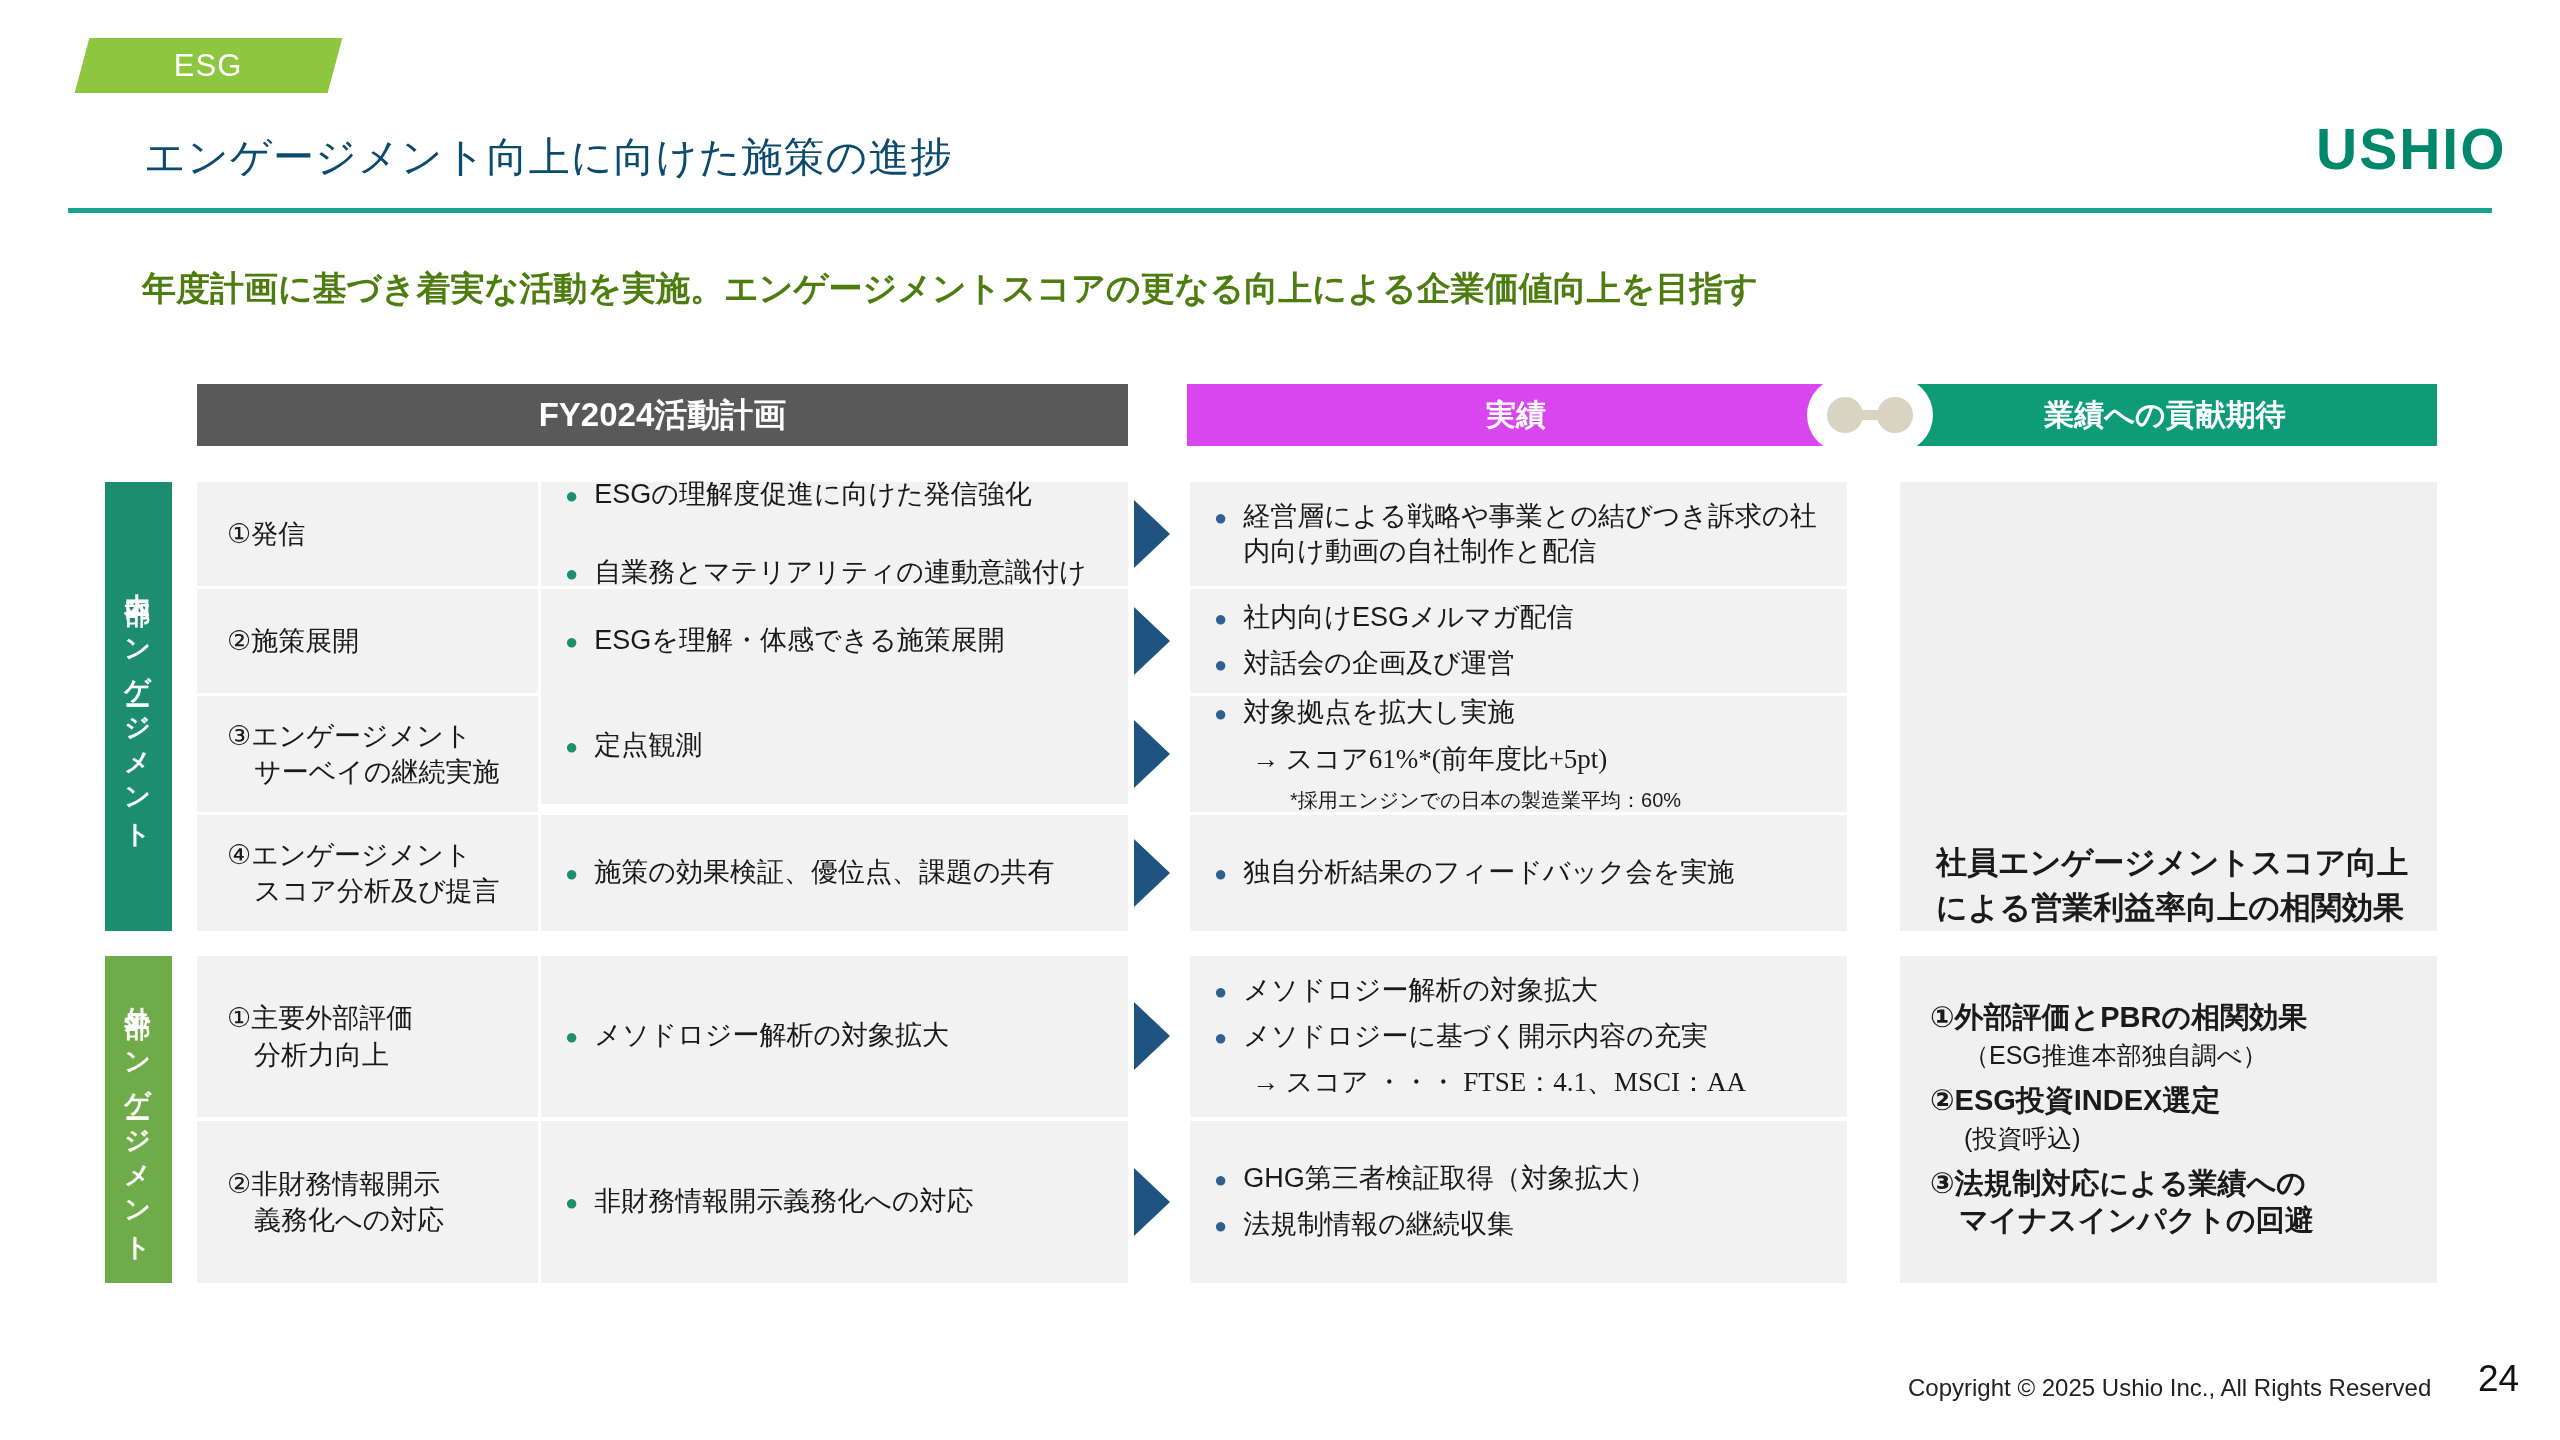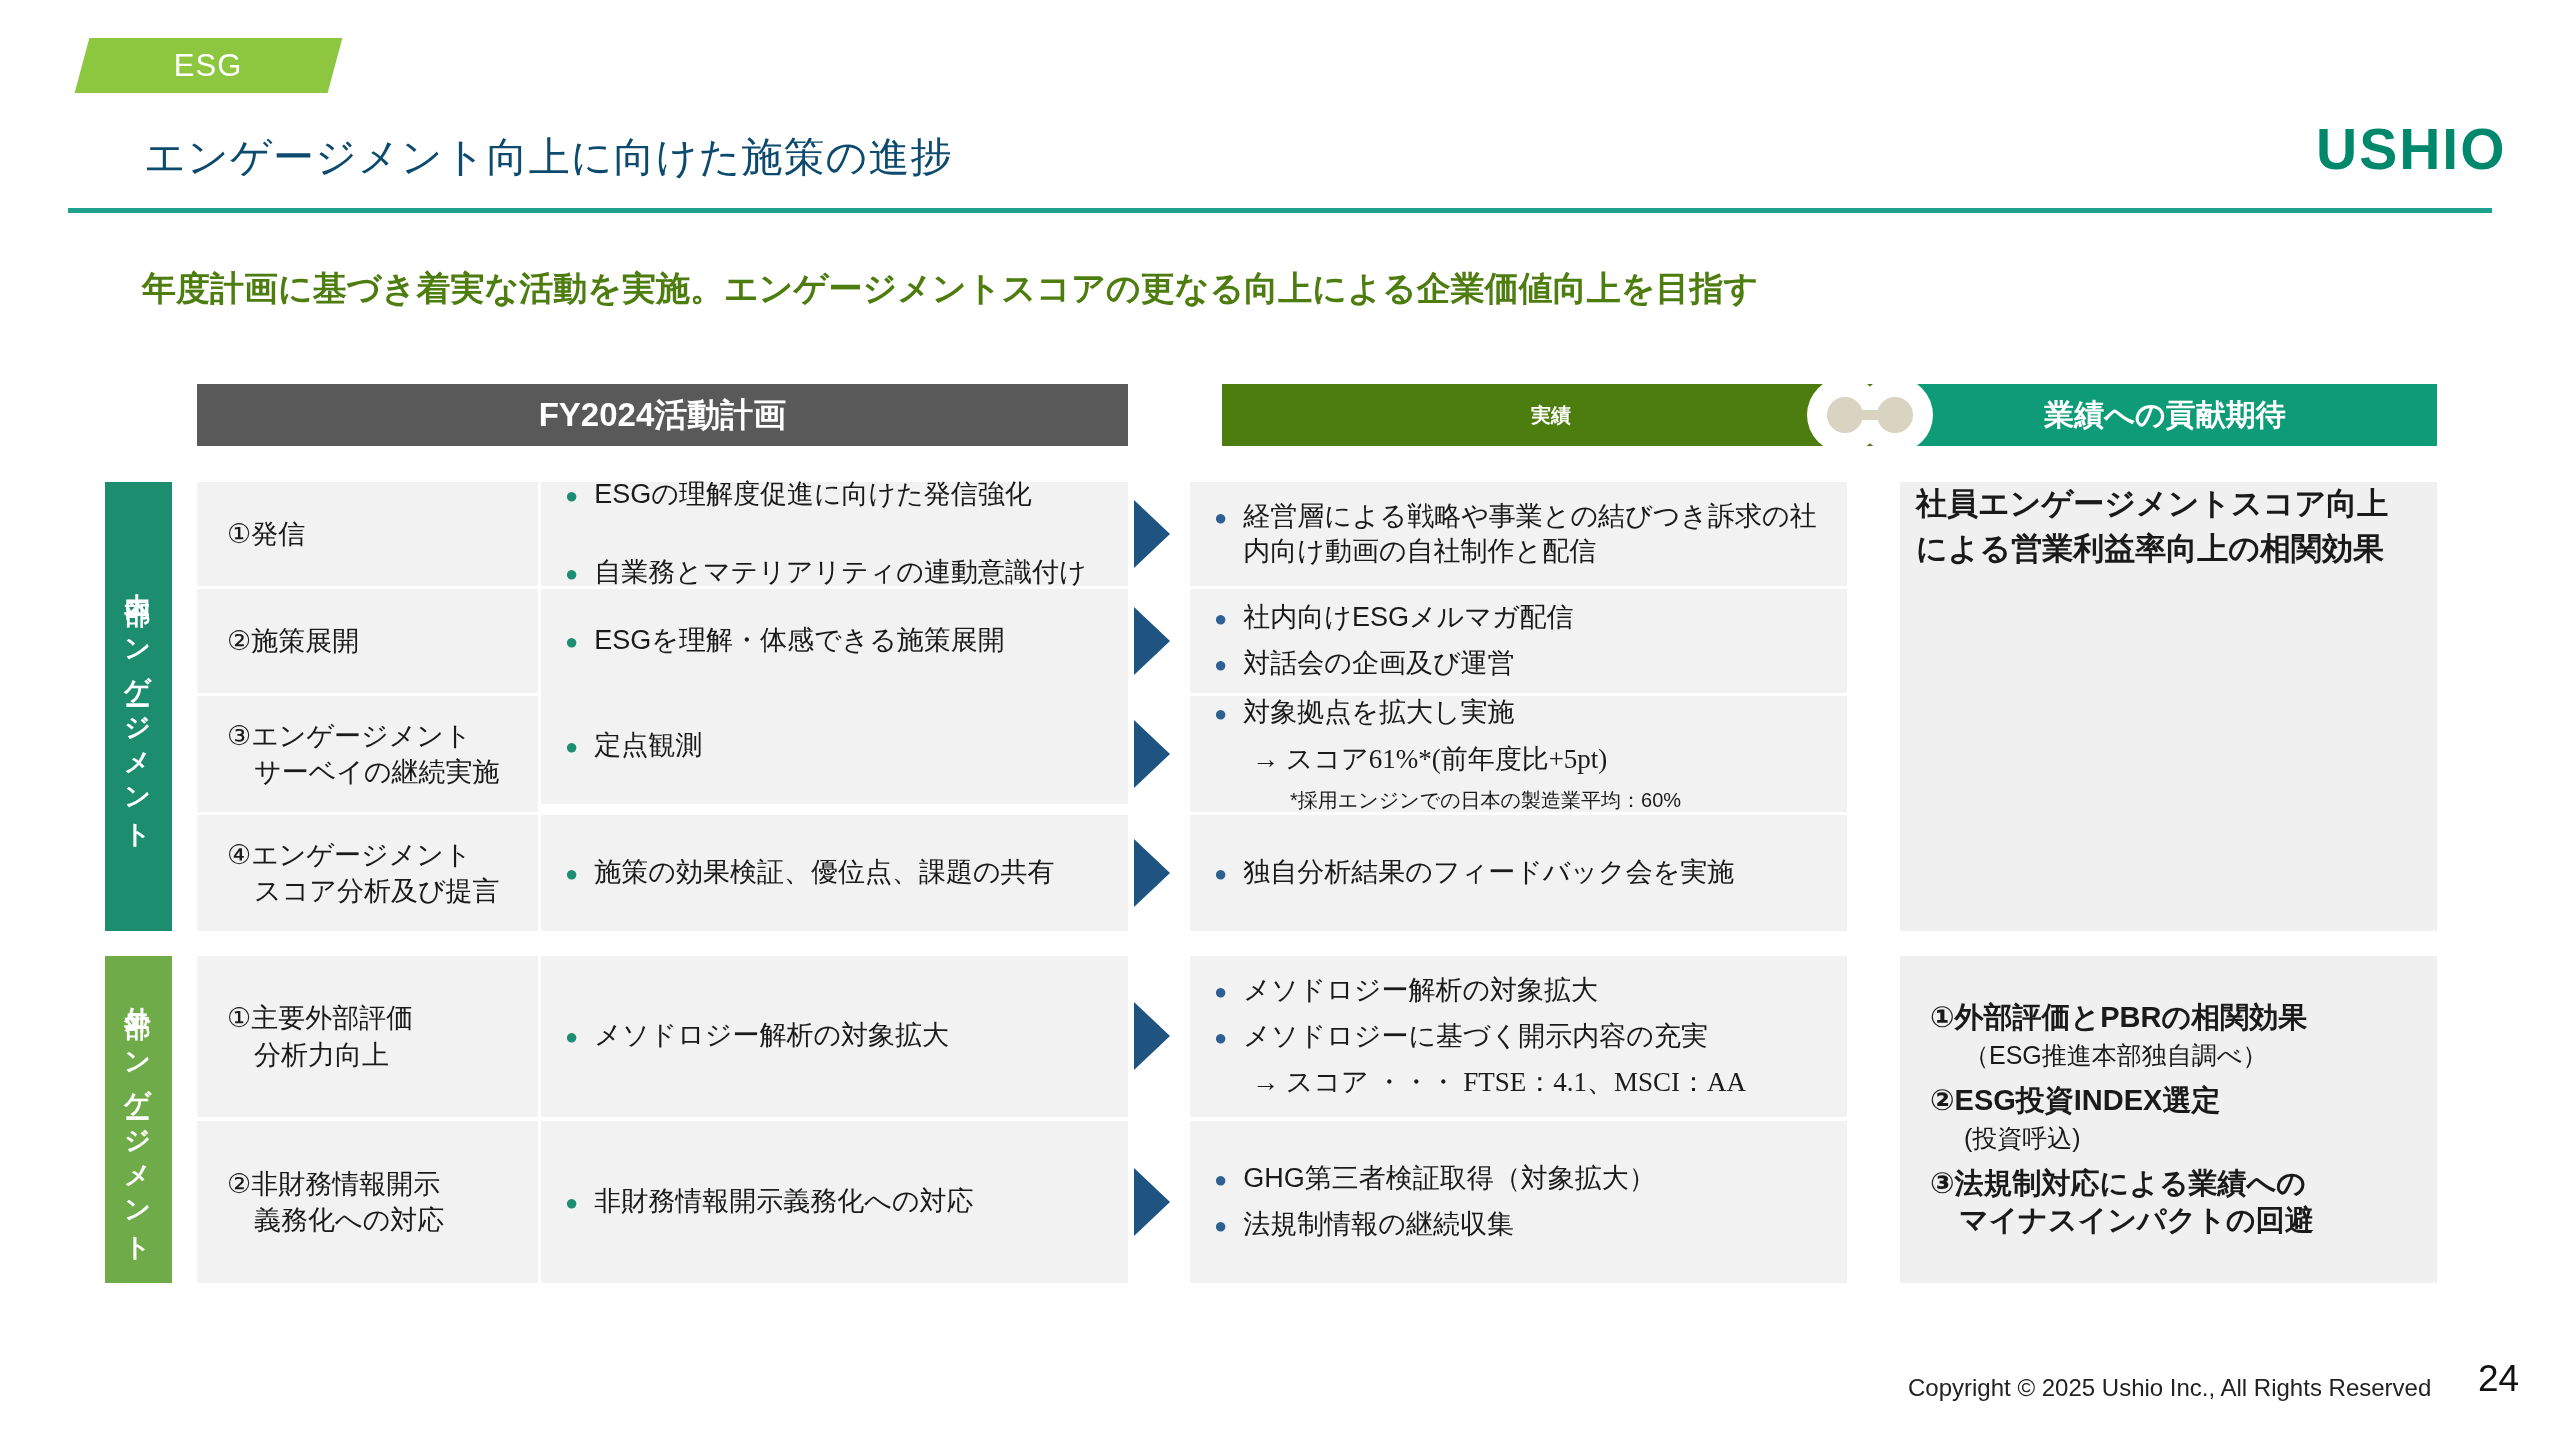--- a/index.html
+++ b/index.html
@@ -14,21 +14,21 @@
   .badge span { transform:skewX(15deg); color:#fff; font-size:31px; letter-spacing:1px; }
   .title { left:144px; top:130px; font-size:41px; color:#0c4a6e; letter-spacing:1px; }
   .logo { left:2316px; top:116px; font-size:57px; font-weight:800; color:#00886C; letter-spacing:2px; }
   .divider { left:68px; top:208px; width:2424px; height:5px; background:#20A08E; }
   .subtitle { left:142px; top:266px; font-size:34px; font-weight:700; color:#4d7c0f; }
 
   
   .colhead { top:384px; height:62px; display:flex; align-items:center; justify-content:center;
     color:#fff; font-weight:700; }
   .head-plan { left:197px; width:931px; background:#595959; font-size:33px; }
-  .head-results { left:1222px; width:658px; background:#4d7c0f; font-size:20px; }
+  .head-results { left:1187px; width:658px; background:#d946ef; font-size:30px; }
   .head-contrib { left:1893px; width:544px; background:#0E9C78; font-size:30px; }
   .link-circle { width:76px; height:76px; border-radius:50%; background:#fff; top:377px; }
   .lc1 { left:1807px; } .lc2 { left:1857px; }
   .dumb-bar { left:1844px; top:410px; width:52px; height:10px; background:#D9D3C2; }
   .dumb-circle { width:36px; height:36px; border-radius:50%; background:#D9D3C2; top:397px; }
   .dc1 { left:1827px; } .dc2 { left:1877px; }
 
   
   .sidebar { left:105px; width:67px; display:flex; align-items:center; justify-content:center;
     color:#fff; font-weight:700; font-size:26px; writing-mode:vertical-rl; letter-spacing:6px; }
@@ -48,21 +48,21 @@
   .dot.blue { color:#2E6093; }
   .arrow-line { margin-left:38px;font-family:Liberation Serif, serif; }
   .note-line { margin-left:76px; font-size:20px; }
 
   
   .row-arrow { width:0; height:0; border-top:34px solid transparent;
     border-bottom:34px solid transparent; border-left:36px solid #1F5480; left:1134px; }
 
   
   .contrib-box { left:1900px; width:537px; background:#F0F0F0; }
-  .contrib-internal { top:482px; height:449px; display:flex; align-items:flex-start; padding-left:16px; }
+  .contrib-internal { top:482px; height:449px; display:flex; align-items:flex-end; padding-left:36px; }
   .contrib-internal .big { font-size:31px; font-weight:700; white-space:pre-line; line-height:1.45; }
   .contrib-external { top:956px; height:327px; display:flex; flex-direction:column;
     justify-content:center; padding-left:30px; gap:10px; }
   .citem-title { font-size:29px; font-weight:700; white-space:pre-line; line-height:1.3; }
   .citem-note { font-size:25px; margin-left:34px; margin-top:2px; }
 
   
   .copyright { left:1908px; top:1374px; font-size:24px; color:#222; }
   .pagenum { left:2478px; top:1358px; font-size:37px; color:#111; }
 </style>

